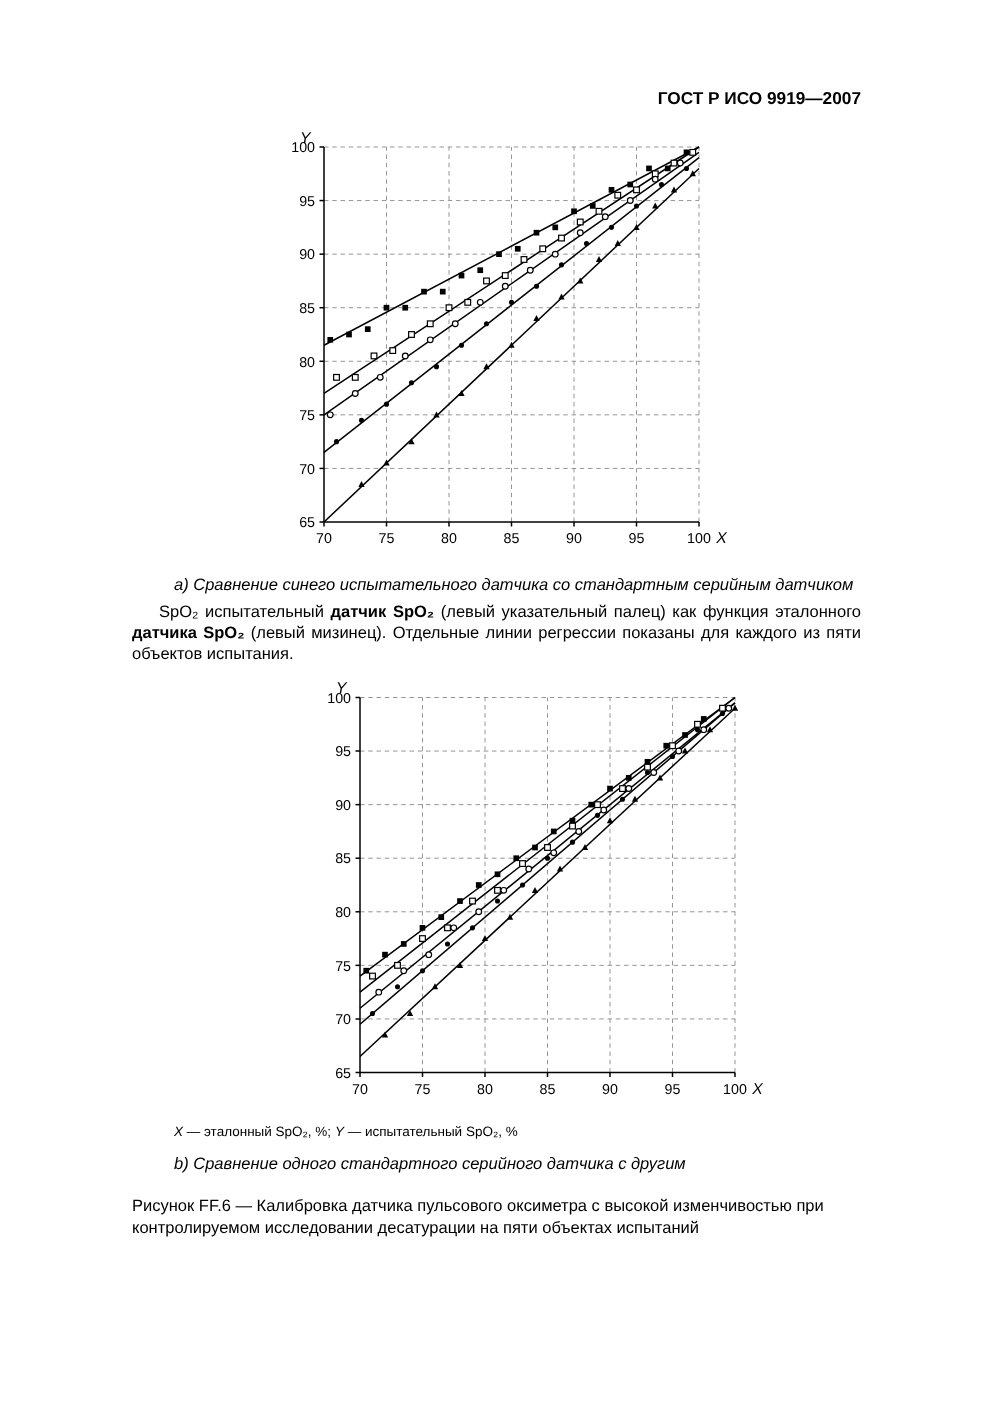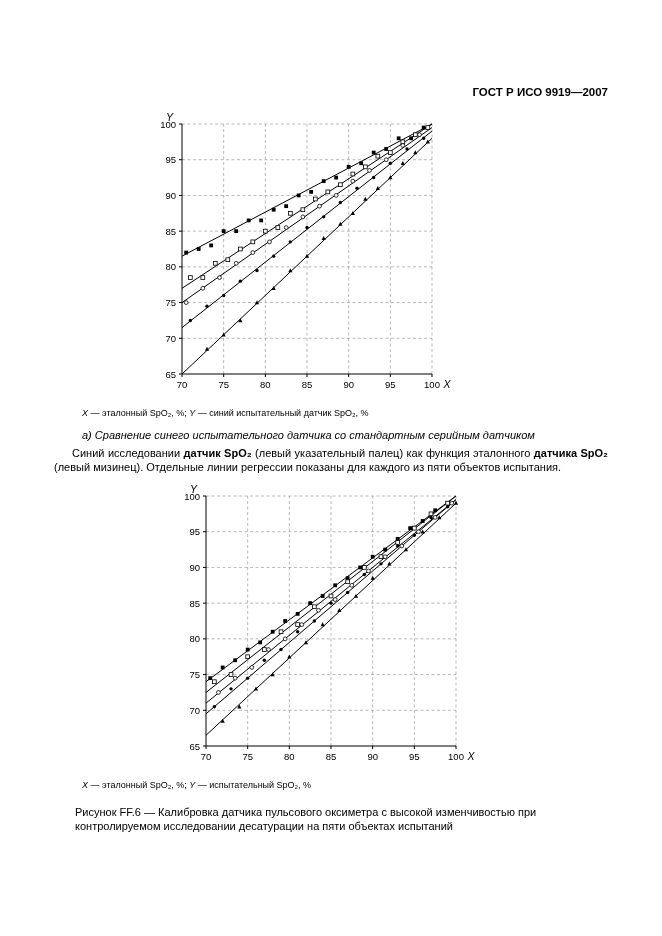--- a/index.html
+++ b/index.html
@@ -6,21 +6,21 @@
     margin: 0; padding: 0;
     background: #ffffff;
     font-family: "Liberation Sans", sans-serif;
     color: #000;
   }
   body {
     width: 662px; height: 936px;
     overflow: hidden;
     position: relative;
   }
-  .page { padding: 0 54px; margin-top: 26px; }
+  .page { padding: 0 88px; }
 
   .doc-header {
     padding-top: 60px;
     text-align: right;
     font-weight: bold;
     font-size: 11.5px;
   }
 
   .chart-block { line-height: 0; }
   .chart-a { margin-top: 12px; margin-left: 92px; }
@@ -209,25 +209,24 @@
           <path d="M 206.83333333333334 100.98571428571428 L 204.73333333333335 104.98571428571428 L 208.93333333333334 104.98571428571428 Z" fill="#000"></path>
           <path d="M 219.33333333333331 86.7 L 217.23333333333332 90.7 L 221.4333333333333 90.7 Z" fill="#000"></path>
           <path d="M 231.83333333333334 75.98571428571428 L 229.73333333333335 79.98571428571428 L 233.93333333333334 79.98571428571428 Z" fill="#000"></path>
           <path d="M 244.33333333333334 65.27142857142859 L 242.23333333333335 69.27142857142859 L 246.43333333333334 69.27142857142859 Z" fill="#000"></path>
           <path d="M 256.8333333333333 50.98571428571428 L 254.73333333333332 54.98571428571428 L 258.93333333333334 54.98571428571428 Z" fill="#000"></path>
           <path d="M 269.33333333333337 40.27142857142859 L 267.23333333333335 44.27142857142859 L 271.4333333333334 44.27142857142859 Z" fill="#000"></path>
           <path d="M 281.8333333333333 29.55714285714286 L 279.7333333333333 33.557142857142864 L 283.93333333333334 33.557142857142864 Z" fill="#000"></path>
         </svg></div>
   </div>
 
-  <div class="axis-note"><i>X</i><span> — эталонный SpO₂, %;   </span><i>Y</i><span> — синий испытательный датчик SpO₂, %</span></div>
 
   <div class="item-label">a) Сравнение синего испытательного датчика со стандартным серийным датчиком</div>
 
-  <p class="para"><span>Синий исследовании </span><span class="b">датчик SpO₂</span><span> (левый указательный палец) как функция эталонного </span><span class="b">датчика SpO₂</span><span> (левый мизинец). Отдельные линии регрессии показаны для каждого из пяти объектов испытания.</span></p>
+  <p class="para"><span>SpO₂ испытательный </span><span class="b">датчик SpO₂</span><span> (левый указательный палец) как функция эталонного </span><span class="b">датчика SpO₂</span><span> (левый мизинец). Отдельные линии регрессии показаны для каждого из пяти объектов испытания.</span></p>
 
   <div class="chart-block chart-b">
     <div class="chart-canvas"><svg viewBox="0 0 316 290" width="316" height="290">
           <line x1="77.66666666666666" y1="264" x2="77.66666666666666" y2="14" class="grid"></line>
           <line x1="119.33333333333333" y1="264" x2="119.33333333333333" y2="14" class="grid"></line>
           <line x1="161" y1="264" x2="161" y2="14" class="grid"></line>
           <line x1="202.66666666666666" y1="264" x2="202.66666666666666" y2="14" class="grid"></line>
           <line x1="244.33333333333334" y1="264" x2="244.33333333333334" y2="14" class="grid"></line>
           <line x1="286" y1="264" x2="286" y2="14" class="grid"></line>
           <line x1="36" y1="228.28571428571428" x2="286" y2="228.28571428571428" class="grid"></line>
@@ -354,18 +353,19 @@
           <path d="M 219.33333333333331 79.55714285714286 L 217.23333333333332 83.55714285714286 L 221.4333333333333 83.55714285714286 Z" fill="#000"></path>
           <path d="M 236 65.27142857142859 L 233.9 69.27142857142859 L 238.1 69.27142857142859 Z" fill="#000"></path>
           <path d="M 252.66666666666669 47.414285714285725 L 250.5666666666667 51.414285714285725 L 254.76666666666668 51.414285714285725 Z" fill="#000"></path>
           <path d="M 269.33333333333337 33.12857142857145 L 267.23333333333335 37.12857142857145 L 271.4333333333334 37.12857142857145 Z" fill="#000"></path>
           <path d="M 286 18.842857142857138 L 283.9 22.842857142857138 L 288.1 22.842857142857138 Z" fill="#000"></path>
         </svg></div>
   </div>
 
   <div class="axis-note"><i>X</i><span> — эталонный SpO₂, %;   </span><i>Y</i><span> — испытательный SpO₂, %</span></div>
 
+  <div class="item-label">b) Сравнение одного стандартного серийного датчика с другим</div>
 
 
   <div class="fig-caption">Рисунок FF.6 — Калибровка датчика пульсового оксиметра с высокой изменчивостью при контролируемом исследовании десатурации на пяти объектах испытаний</div>
 
 
 </div>
 
 </body></html>

